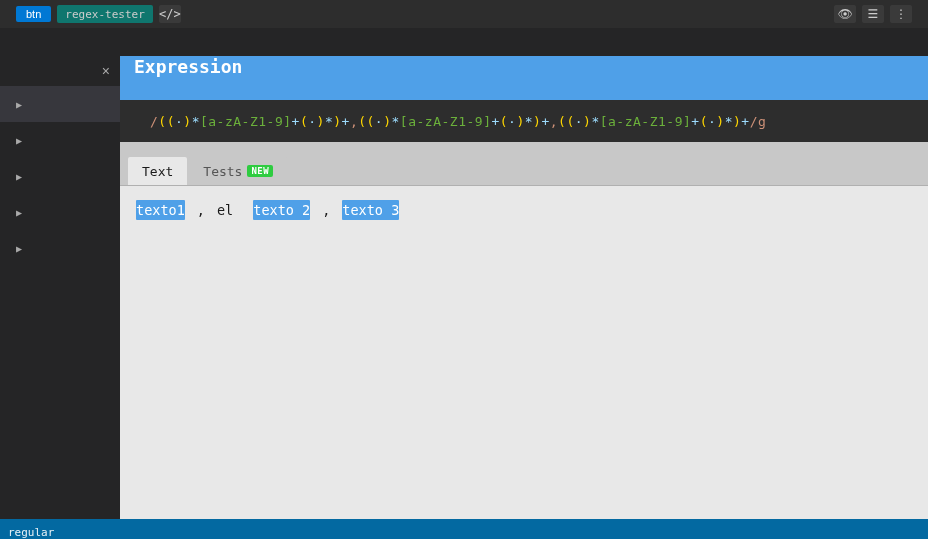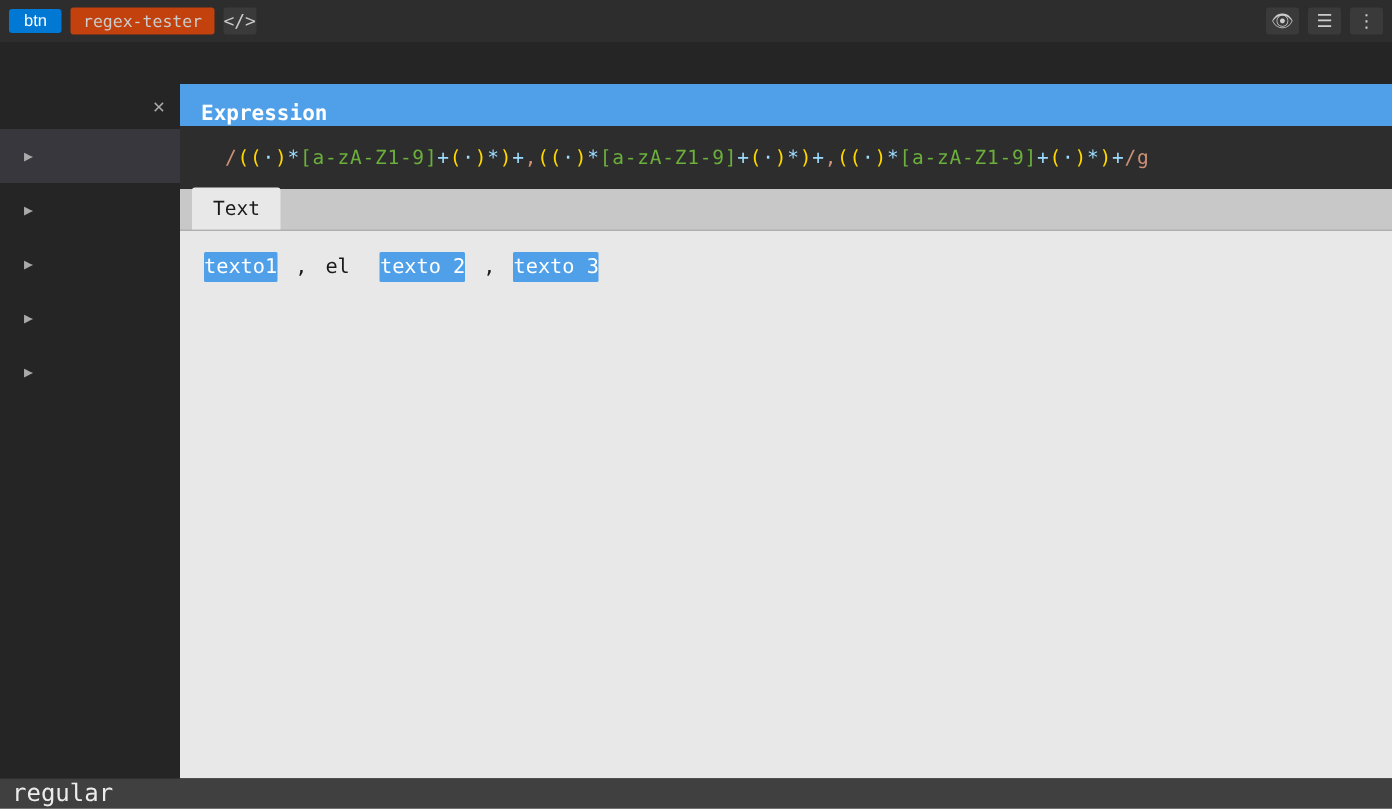--- a/index.html
+++ b/index.html
@@ -12,36 +12,36 @@
       display: flex;
       flex-direction: column;
     }
 
     
     .top-bar {
       height: 28px;
       background: #2d2d2d;
       display: flex;
       align-items: center;
-      padding: 0 6px;
+      padding: 0 16px;
       gap: 6px;
       flex-shrink: 0;
     }
     .top-bar-btn {
       background: #0078d4;
       color: white;
       border: none;
       padding: 2px 10px;
       font-size: 11px;
       cursor: pointer;
       border-radius: 2px;
     }
     .top-bar-segment {
       height: 18px;
-      background: #c2410c;
+      background: #0f766e;
       border-radius: 2px;
       display: flex;
       align-items: center;
       padding: 0 8px;
       color: #ccc;
       font-size: 11px;
     }
     .top-bar-icon {
       width: 22px;
       height: 18px;
@@ -127,27 +127,27 @@
     .content-panel {
       flex: 1;
       background: #d4d4d4;
       display: flex;
       flex-direction: column;
       overflow: hidden;
     }
 
     
     .expression-header {
-      height: 28px;
+      height: 44px;
       background: #4fa0e8;
       display: flex;
-      align-items: flex-end;
+      align-items: flex-start;
       padding: 0 14px;
       color: white;
-      font-size: 14px;
+      font-size: 18px;
       font-weight: 600;
       flex-shrink: 0;
     }
 
     
     .regex-bar {
       background: #2d2d2d;
       padding: 8px 30px;
       display: flex;
       align-items: center;
@@ -164,21 +164,21 @@
     .rx-paren { color: #ffd700; }
     .rx-dot { color: #569cd6; }
     .rx-star { color: #9cdcfe; }
     .rx-bracket { color: #6bb03b; }
     .rx-bracket-content { color: #6bb03b; }
     .rx-plus { color: #9cdcfe; }
     .rx-flag { color: #ce9178; }
 
     
     .tabs-bar {
-      height: 28px;
+      height: 44px;
       background: #c8c8c8;
       display: flex;
       align-items: flex-end;
       padding: 0 8px;
       flex-shrink: 0;
       border-bottom: 1px solid #b0b0b0;
     }
     .tab {
       height: 28px;
       display: flex;
@@ -254,26 +254,26 @@
       width: 2px;
       height: 14px;
       background: #333;
       vertical-align: middle;
       margin-left: 1px;
     }
 
     
     .status-bar {
       height: 20px;
-      background: #404040;
-      display: flex;
-      align-items: flex-start;
+      background: #0369a1;
+      display: flex;
+      align-items: flex-end;
       padding: 0 8px;
       color: white;
-      font-size: 16px;
+      font-size: 11px;
       flex-shrink: 0;
     }
     .status-bar-label {
       opacity: 0.9;
     }
   </style>
 </head>
 <body>
 
 <div class="top-bar">
@@ -331,20 +331,24 @@
 
     <div class="regex-bar">
       <div class="regex-expr">
         <span class="rx-slash">/</span><span class="rx-paren">(</span><span class="rx-paren">(</span><span class="rx-dot rx-star">·</span><span class="rx-paren">)</span><span class="rx-star">*</span><span class="rx-bracket">[</span><span class="rx-bracket-content">a-zA-Z1-9</span><span class="rx-bracket">]</span><span class="rx-plus">+</span><span class="rx-paren">(</span><span class="rx-dot rx-star">·</span><span class="rx-paren">)</span><span class="rx-star">*</span><span class="rx-paren">)</span><span class="rx-plus">+</span><span style="color:#ce9178;">,</span><span class="rx-paren">(</span><span class="rx-paren">(</span><span class="rx-dot rx-star">·</span><span class="rx-paren">)</span><span class="rx-star">*</span><span class="rx-bracket">[</span><span class="rx-bracket-content">a-zA-Z1-9</span><span class="rx-bracket">]</span><span class="rx-plus">+</span><span class="rx-paren">(</span><span class="rx-dot rx-star">·</span><span class="rx-paren">)</span><span class="rx-star">*</span><span class="rx-paren">)</span><span class="rx-plus">+</span><span style="color:#ce9178;">,</span><span class="rx-paren">(</span><span class="rx-paren">(</span><span class="rx-dot rx-star">·</span><span class="rx-paren">)</span><span class="rx-star">*</span><span class="rx-bracket">[</span><span class="rx-bracket-content">a-zA-Z1-9</span><span class="rx-bracket">]</span><span class="rx-plus">+</span><span class="rx-paren">(</span><span class="rx-dot rx-star">·</span><span class="rx-paren">)</span><span class="rx-star">*</span><span class="rx-paren">)</span><span class="rx-plus">+</span><span class="rx-slash">/</span><span class="rx-flag">g</span>
       </div>
     </div>
 
     <div class="tabs-bar">
       <div class="tab active">
         <span>Text</span>
+      </div>
+      <div class="tab inactive">
+        <span>Tests</span>
+        <span class="tab-new-badge">NEW</span>
       </div>
     </div>
 
     <div class="text-area">
 
       <div class="text-line">
         <span class="match-token match-highlight-blue">texto1</span>
           <span class="separator">,</span>
           <span class="match-token">el&nbsp;</span>
           <span class="match-token match-highlight-blue">texto&nbsp;2</span>

